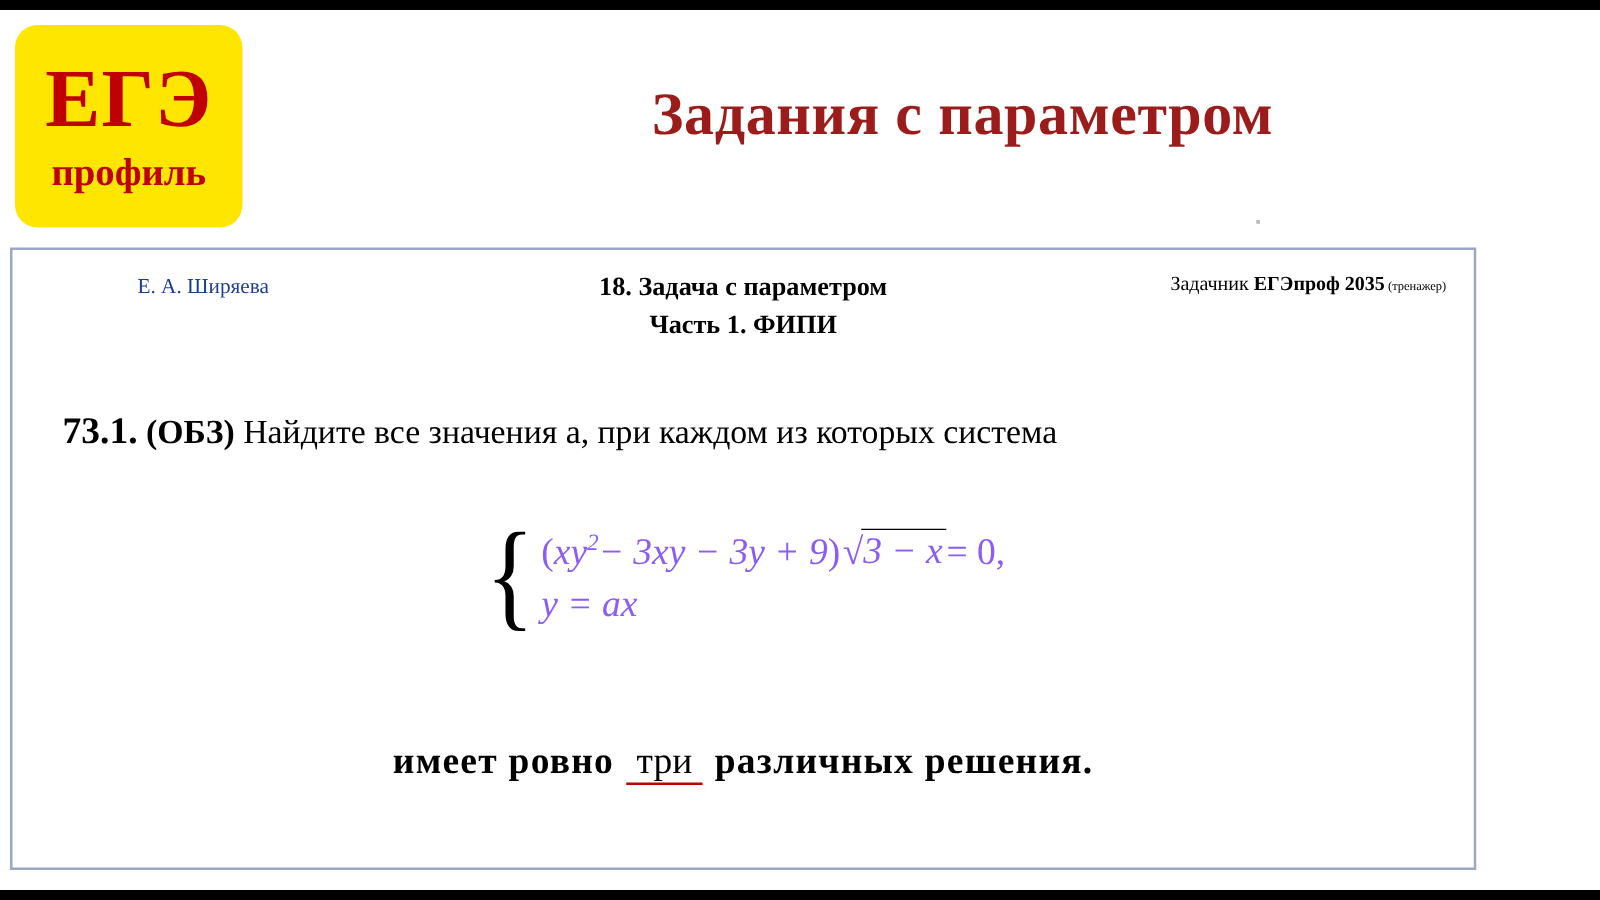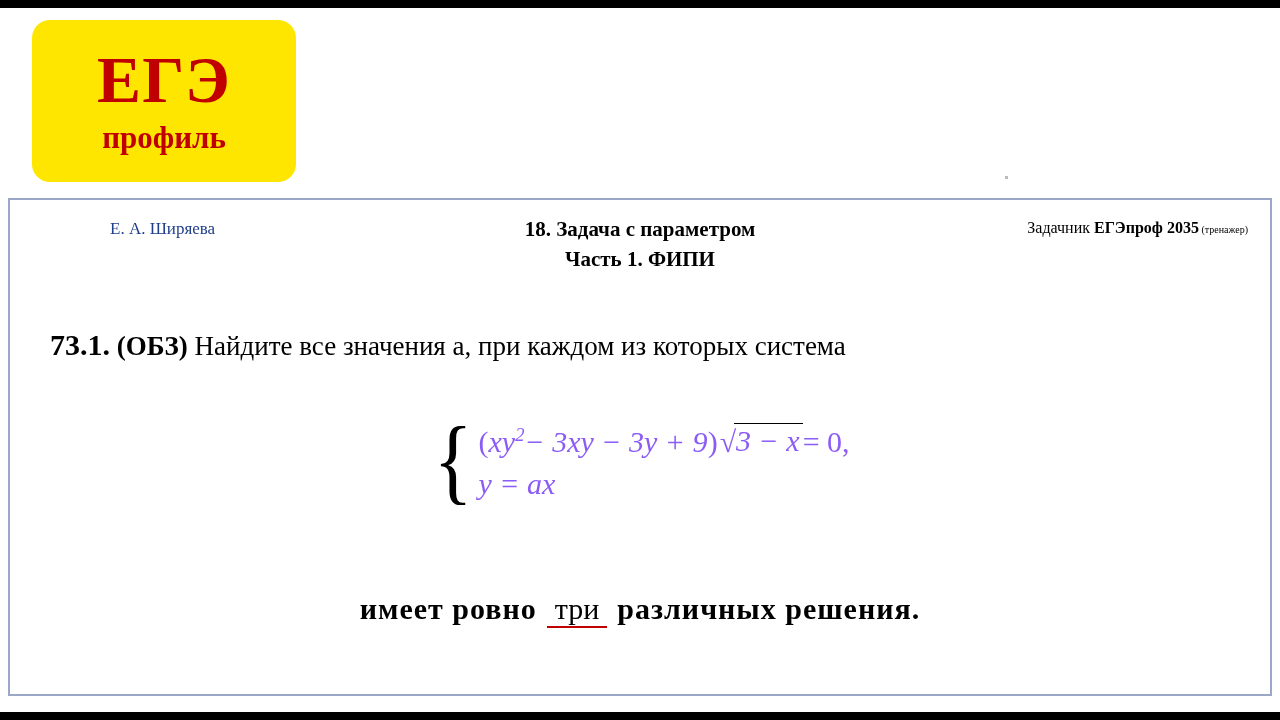--- a/index.html
+++ b/index.html
@@ -26,29 +26,28 @@
   
   .header {
     position: relative;
     height: 182px;
     background: #ffffff;
   }
   .ege-badge {
     position: absolute;
     left: 12px;
     top: 12px;
-    width: 264px;
+    width: 182px;
     height: 162px;
     background: #ffe600;
     border-radius: 18px;
     display: flex;
     flex-direction: column;
     align-items: center;
     justify-content: center;
-    margin-left: 20px;
   }
   .ege-badge .ege-main {
     font-family: "Liberation Serif", serif;
     font-weight: bold;
     font-size: 66px;
     line-height: 1;
     color: #c00000;
     letter-spacing: 1px;
   }
   .ege-badge .ege-sub {
@@ -78,21 +77,21 @@
     width: 3px;
     height: 3px;
     background: #bbbbbb;
   }
 
   
   .card {
     position: absolute;
     left: 8px;
     top: 190px;
-    width: 1264px;
+    width: 1173px;
     height: 498px;
     background: #ffffff;
     border: 2px solid #9aa7c7;
     box-sizing: border-box;
   }
 
   .card-top {
     position: relative;
     height: 80px;
   }
@@ -232,20 +231,21 @@
 
 <div class="stage">
 
   <div class="header">
 
     <div class="ege-badge">
       <div class="ege-main">ЕГЭ</div>
       <div class="ege-sub">профиль</div>
     </div>
 
+    <div class="main-title">Задания с параметром</div>
     <div class="hdr-dot"></div>
   </div>
 
   <div class="card">
 
     <div class="card-top">
       <div class="author">Е. А. Ширяева</div>
 
       <div class="source">
         <span>Задачник </span><b>ЕГЭпроф 2035</b><span class="small"> (тренажер)</span>

